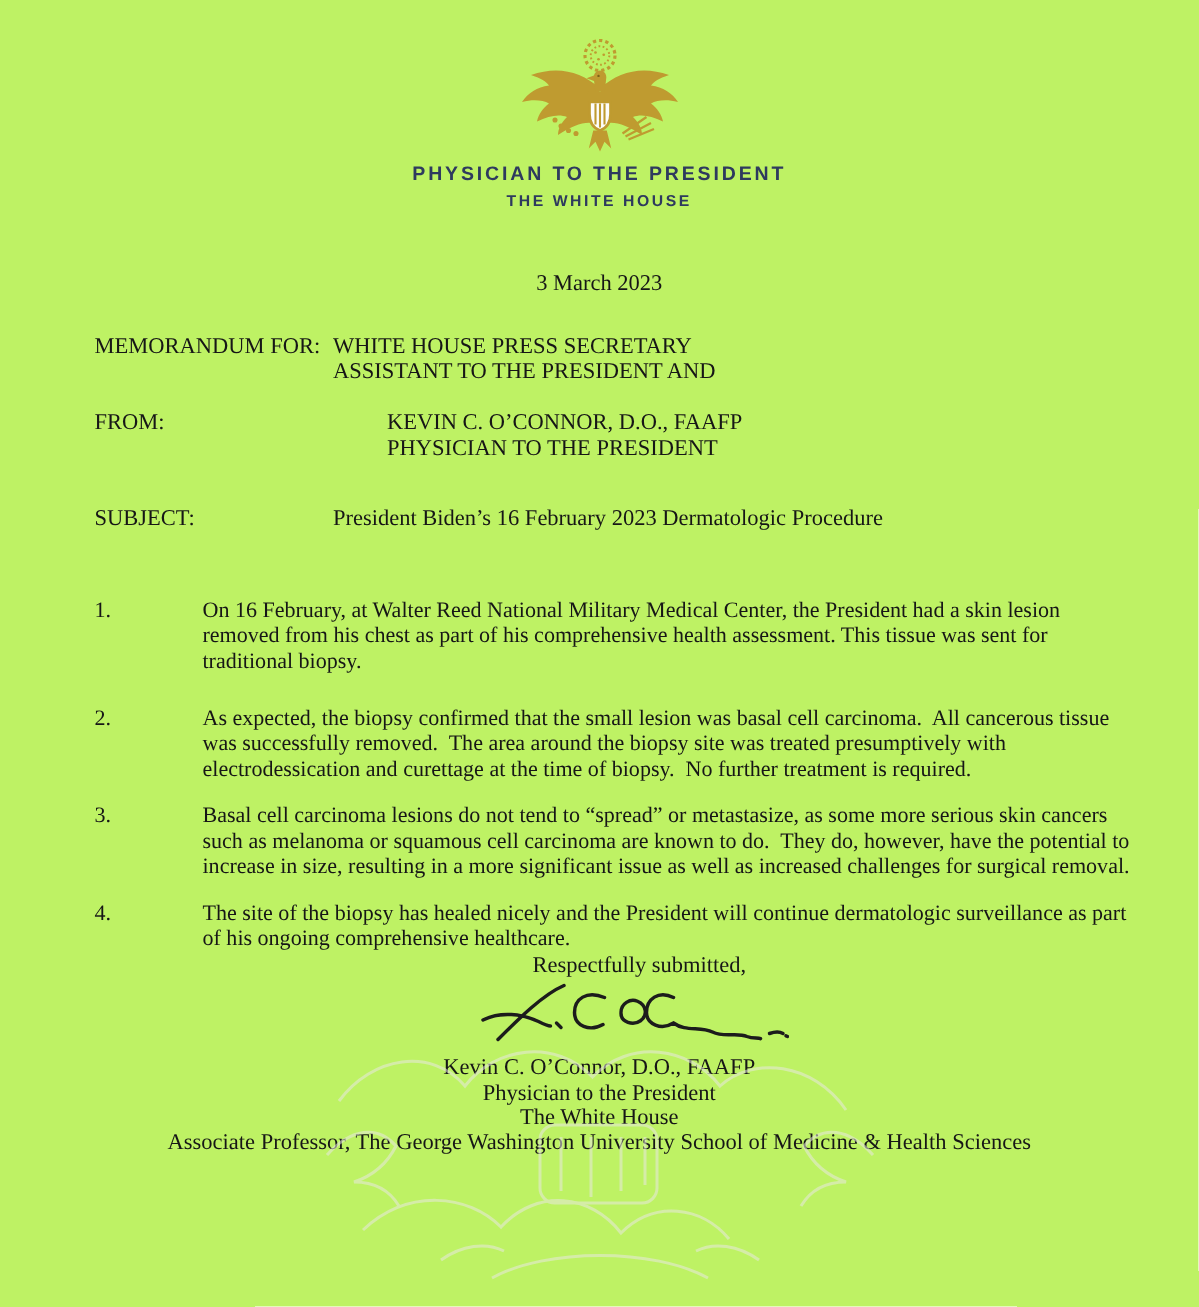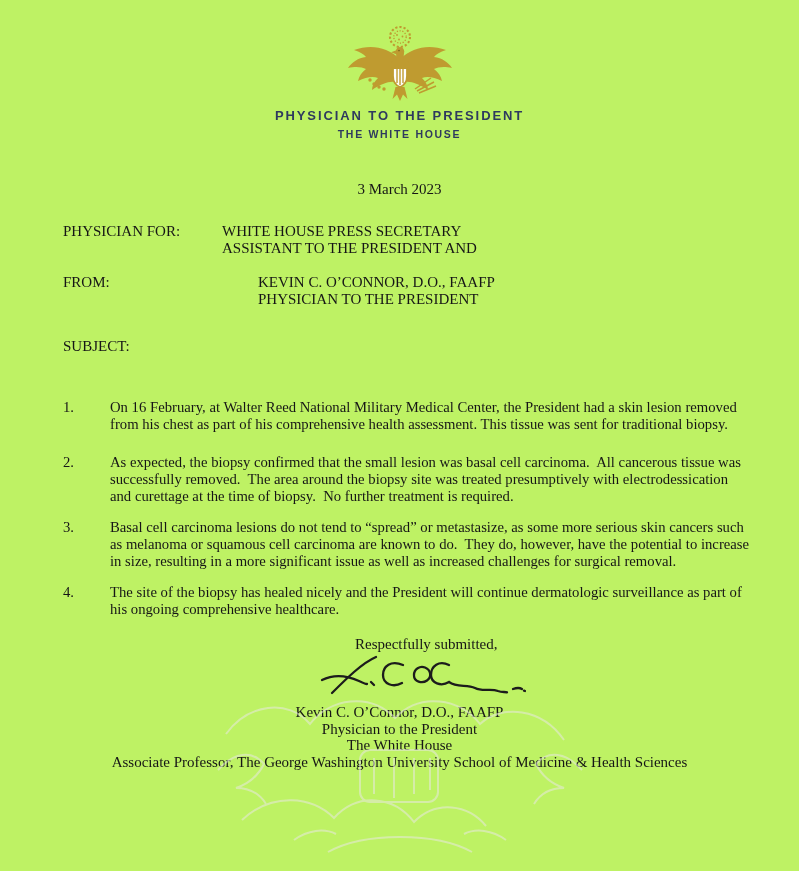--- a/index.html
+++ b/index.html
@@ -30,21 +30,21 @@
   .meta-row{display:flex;align-items:flex-start;}
   .meta-row.r1{margin-bottom:17px;}
   .meta-row.r2{margin-bottom:30px;gap:36px;}
   .meta-label{width:159px;flex:none;}
   .meta-lines{flex:1;}
   
   .paragraphs{position:absolute;top:399px;left:63px;width:692px;font-size:14.7px;line-height:17px;}
   .para{display:flex;margin-bottom:14px;}
   .para:first-child{margin-bottom:21px;}
   .para-num{width:47px;flex:none;}
-  .para-text{width:640px;white-space:pre-wrap;}
+  .para-text{width:640px;white-space:pre-wrap;margin-left:25px;}
   
   .closing{position:absolute;top:636px;left:355px;font-size:15px;}
   .signature-wrap{position:absolute;top:652px;left:318px;}
   .sig-block{position:absolute;top:704px;left:0;right:0;text-align:center;font-size:15px;line-height:16.6px;}
   
   .watermark{position:absolute;top:692px;left:198px;opacity:.55;pointer-events:none;}
 </style>
 </head>
 <body>
 
@@ -89,35 +89,38 @@
     </svg>
   </div>
 
   <div class="lh-title">PHYSICIAN TO THE PRESIDENT</div>
   <div class="lh-sub">THE WHITE HOUSE</div>
 
   <div class="date-line">3 March 2023</div>
 
   <div class="meta">
     <div class="meta-row r1">
-      <div class="meta-label">PHYSICIAN FOR:</div>
+      <div class="meta-label">MEMORANDUM FOR:</div>
       <div class="meta-lines">
         <div>WHITE HOUSE PRESS SECRETARY</div>
         <div>ASSISTANT TO THE PRESIDENT AND</div>
       </div>
     </div>
     <div class="meta-row r2">
       <div class="meta-label">FROM:</div>
       <div class="meta-lines">
         <div>KEVIN C. O’CONNOR, D.O., FAAFP</div>
         <div>PHYSICIAN TO THE PRESIDENT</div>
       </div>
     </div>
     <div class="meta-row r3">
       <div class="meta-label">SUBJECT:</div>
+      <div class="meta-lines">
+        <div>President Biden’s 16 February 2023 Dermatologic Procedure</div>
+      </div>
     </div>
   </div>
 
   <div class="paragraphs">
     <div class="para">
       <div class="para-num">1.</div>
       <div class="para-text">On 16 February, at Walter Reed National Military Medical Center, the President had a skin lesion removed from his chest as part of his comprehensive health assessment. This tissue was sent for traditional biopsy.</div>
     </div>
     <div class="para">
       <div class="para-num">2.</div>

